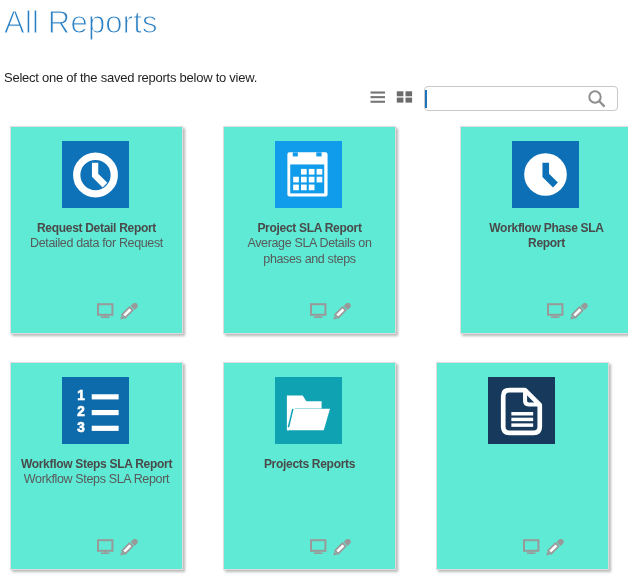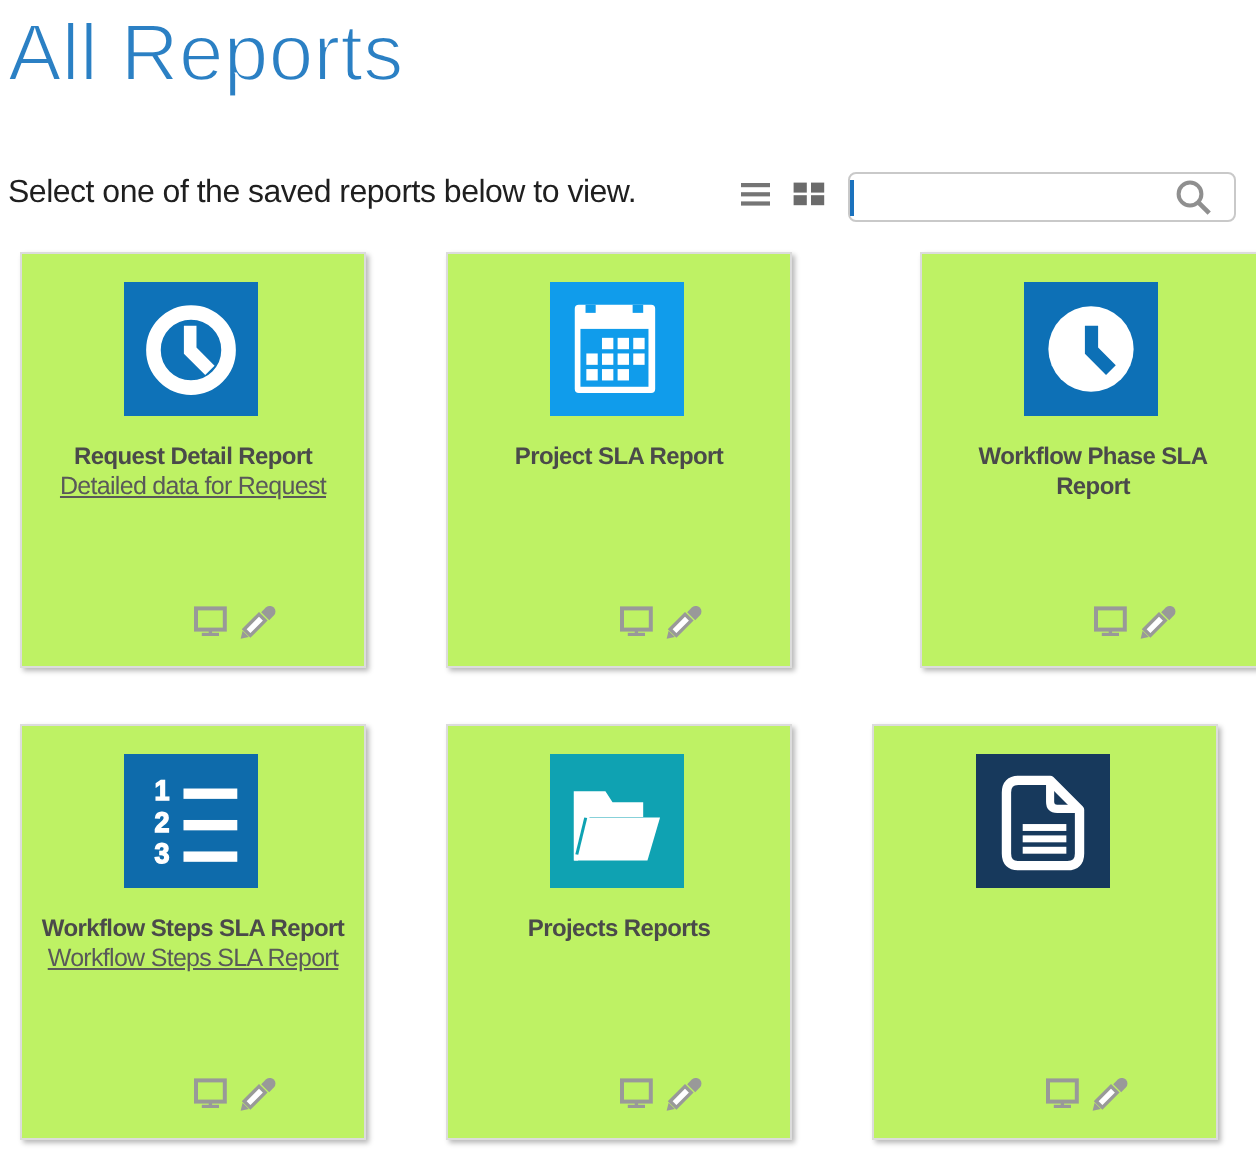--- a/index.html
+++ b/index.html
@@ -1,28 +1,28 @@
 <!DOCTYPE html>
 <html><head>
 <meta charset="utf-8">
 <style>
 * { margin:0; padding:0; box-sizing:border-box; }
 html,body { width:628px; height:582px; background:#ffffff; font-family:"Liberation Sans", sans-serif; overflow:hidden; }
 #page { position:relative; width:628px; height:582px; }
-h1 { position:absolute; left:4px; top:5px; font-size:40px; font-weight:normal; color:#2b80c4; letter-spacing:0.2px; -webkit-text-stroke:1px #ffffff; }
-.sub { position:absolute; left:4px; top:88px; font-size:16px; color:#1f1f1f; letter-spacing:-0.25px; }
+h1 { position:absolute; left:4px; top:5px; font-size:31px; font-weight:normal; color:#2b80c4; letter-spacing:0.2px; -webkit-text-stroke:1px #ffffff; }
+.sub { position:absolute; left:4px; top:70px; font-size:13px; color:#1f1f1f; letter-spacing:-0.25px; }
 .viewicons { position:absolute; left:370px; top:91px; }
 .searchbox { position:absolute; left:424px; top:86px; width:194px; height:25px; border:1px solid #c9c9c9; border-radius:4px; background:#fff; }
 .caret { position:absolute; left:0px; top:3px; width:2px; height:18px; background:#1b72bd; }
 .mag { position:absolute; right:8px; top:1px; }
-.card { position:absolute; width:173px; height:208px; background:#bef264; border:1px solid #dcdcdc; box-shadow:1.5px 1.5px 2.5px rgba(0,0,0,0.28); }
+.card { position:absolute; width:173px; height:208px; background:#5eead4; border:1px solid #dcdcdc; box-shadow:1.5px 1.5px 2.5px rgba(0,0,0,0.28); }
 .icon { position:absolute; top:14px; left:51px; width:67px; height:67px; }
 .txt { position:absolute; top:94px; left:0; width:171px; text-align:center; }
 .t { font-weight:bold; font-size:12px; line-height:15.3px; color:#4a4a4a; letter-spacing:-0.3px; }
-.s { font-size:12.5px; line-height:15.4px; color:#595959; letter-spacing:-0.35px; white-space:nowrap;text-decoration:underline; }
+.s { font-size:12.5px; line-height:15.4px; color:#595959; letter-spacing:-0.35px; white-space:nowrap; }
 .act { position:absolute; top:176px; left:86px; }
 </style>
 </head>
 <body>
 <div id="page">
   <h1>All Reports</h1>
   <div class="sub">Select one of the saved reports below to view.</div>
 
   <svg class="viewicons" width="44" height="13" viewBox="0 0 44 13">
     <g fill="#757575">
@@ -85,20 +85,21 @@
         <rect x="25.6" y="35.2" width="5.6" height="5.6"></rect>
         <rect x="33.3" y="35.2" width="5.6" height="5.6"></rect>
         <rect x="41" y="35.2" width="5.6" height="5.6"></rect>
         <rect x="17.9" y="42.9" width="5.6" height="5.6"></rect>
         <rect x="25.6" y="42.9" width="5.6" height="5.6"></rect>
         <rect x="33.3" y="42.9" width="5.6" height="5.6"></rect>
       </g>
     </svg>
     <div class="txt">
       <div class="t">Project SLA Report</div>
+      <div class="s">Average SLA Details on<br>phases and steps</div>
     </div>
     <svg class="act" width="52" height="18" viewBox="0 0 52 18">
         <g stroke="#999999" fill="none">
           <rect x="1" y="1.2" width="14.4" height="10.6" stroke-width="2"></rect>
           <line x1="8.2" y1="11.8" x2="8.2" y2="13.8" stroke-width="1.7"></line>
           <line x1="3.9" y1="14.2" x2="12.5" y2="14.2" stroke-width="1.6"></line>
         </g>
         <g transform="translate(23,0)">
           <path d="M2.1 11.6 L9.5 4.2 L12.6 7.3 L5.2 14.7 Z" fill="#ffffff" stroke="#999999" stroke-width="1.7"></path>
           <path d="M10.6 3.1 L12.9 0.8 a2.8 2.8 0 0 1 4 4 L14.6 7.1 Z" fill="#999999"></path>

